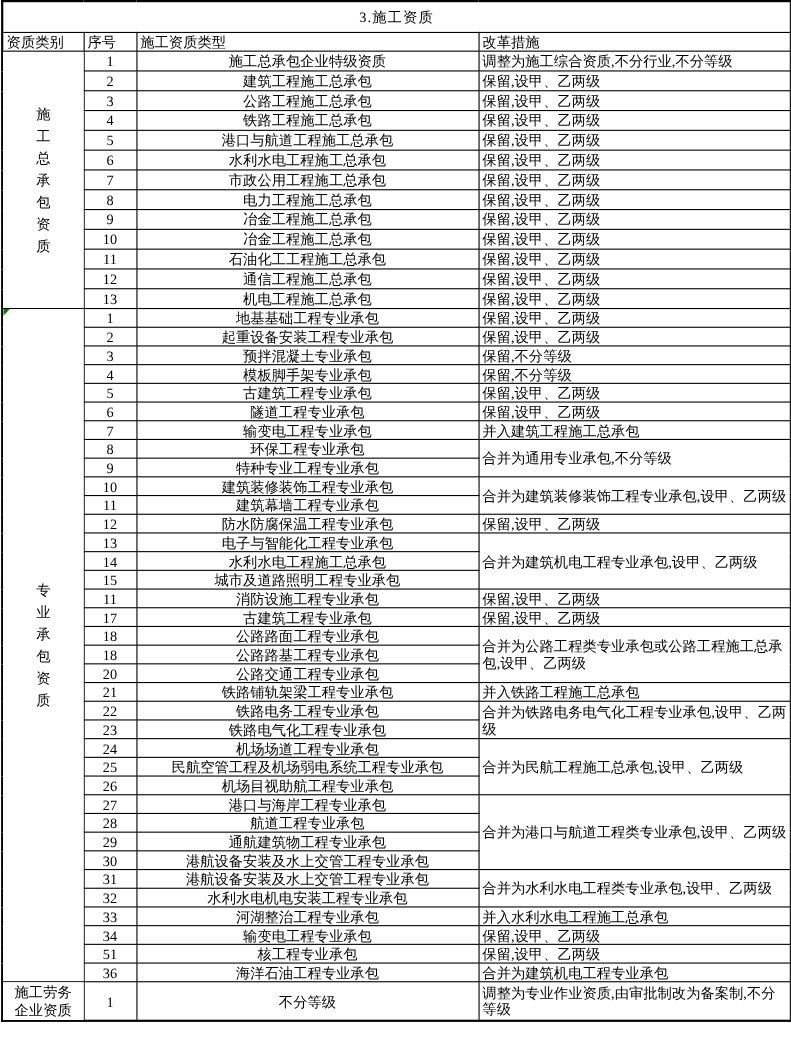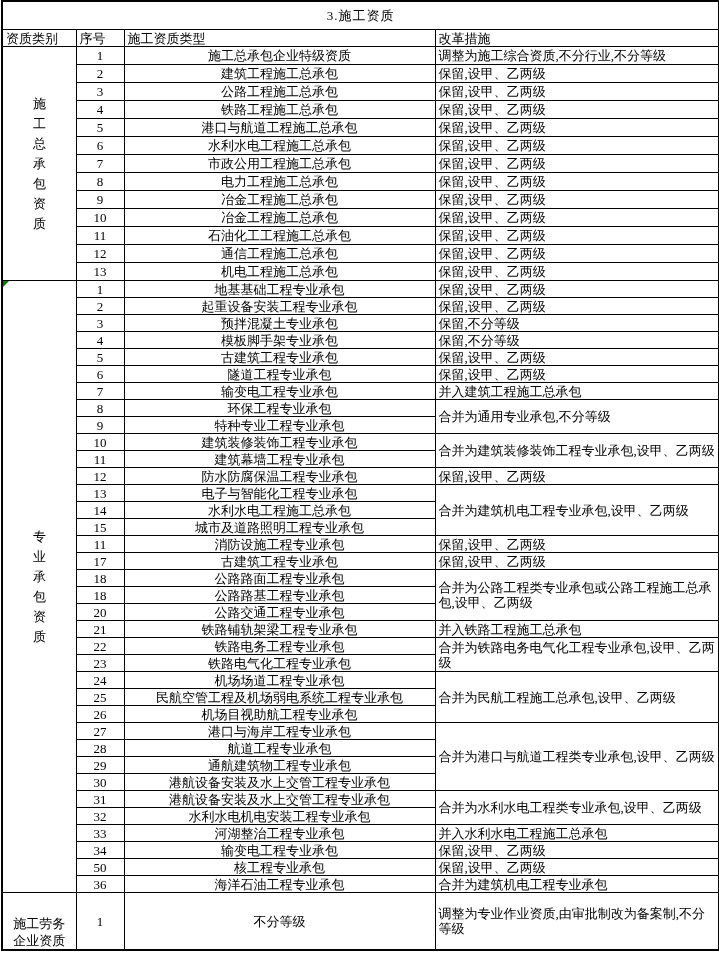--- a/index.html
+++ b/index.html
@@ -29,21 +29,21 @@
   tr.sec1 td{height:16px;}
   tr.sec2 td{height:32px;}
   td.no{text-align:center;}
   td.cat{text-align:center;padding:0;position:relative;}
   .vtext{
     display:inline-block;width:1.05em;word-break:break-all;
     line-height:20px;text-align:right;vertical-align:middle;
   }
   .htext{
     display:inline-block;width:4.1em;word-break:break-all;
-    line-height:17px;text-align:center;vertical-align:middle;margin-top:22px;
+    line-height:17px;text-align:center;vertical-align:middle;
   }
   td.typ{text-align:center;white-space:nowrap;}
   td.mea{text-align:left;line-height:15px;}
   .tri{
     position:absolute;top:0;left:0;width:0;height:0;
     border-top:6px solid #007b00;border-right:6px solid transparent;
   }
 </style>
 </head>
 <body>
@@ -286,21 +286,21 @@
           <td class="no">33</td>
           <td class="typ">河湖整治工程专业承包</td>
           <td class="mea" rowspan="1">并入水利水电工程施工总承包</td>
         </tr>
         <tr class="sec1">
           <td class="no">34</td>
           <td class="typ">输变电工程专业承包</td>
           <td class="mea" rowspan="1">保留,设甲、乙两级</td>
         </tr>
         <tr class="sec1">
-          <td class="no">50</td>
+          <td class="no">51</td>
           <td class="typ">核工程专业承包</td>
           <td class="mea" rowspan="1">保留,设甲、乙两级</td>
         </tr>
         <tr class="sec1">
           <td class="no">36</td>
           <td class="typ">海洋石油工程专业承包</td>
           <td class="mea" rowspan="1">合并为建筑机电工程专业承包</td>
         </tr>
         <tr class="sec2">
           <td rowspan="1" class="cat"><span class="htext">施工劳务企业资质</span></td>

